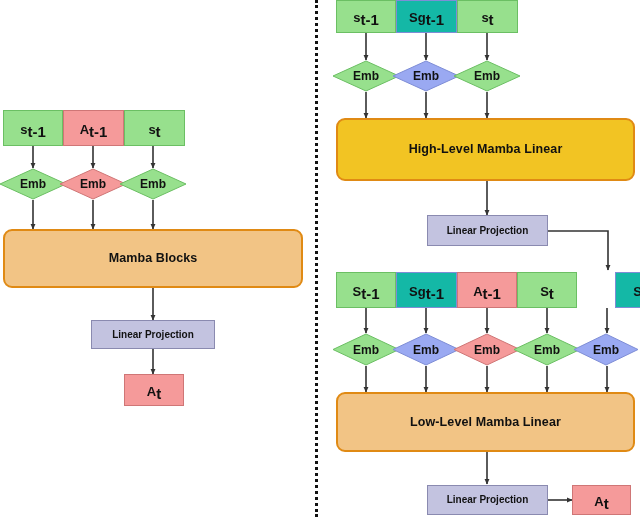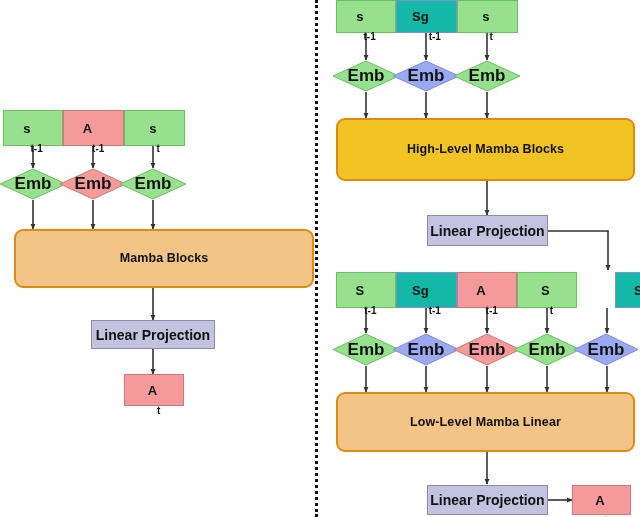--- a/index.html
+++ b/index.html
@@ -13,24 +13,24 @@
         font-weight:bold;color:#111111;line-height:1;}
   .rect{border:1px solid #7a7a7a;}
   .green  {background:#97e08d;border-color:#6bbf63;}
   .blue   {background:#14b8a6;border-color:#7e8dd6;}
   .red    {background:#f59a9a;border-color:#cf7676;}
   .lav    {background:#c3c3e0;border-color:#8a8ab0;}
   .amber  {background:#f2c485;border:2px solid #e08a14;border-radius:9px;}
   .gold   {background:#f2c423;border:2px solid #e08a14;border-radius:9px;}
 
   .tok{font-size:13px;}
-  .tok sub{font-size:10px;vertical-align:baseline;position:relative;top:19px;}
+  .tok sub{font-size:15px;vertical-align:baseline;position:relative;top:3px;}
   .mamba{font-size:12.5px;letter-spacing:.1px;}
-  .linproj{font-size:14px;text-align:right;}
-  .emblabel{font-size:17px;font-weight:bold;color:#111;}
+  .linproj{font-size:10px;text-align:right;}
+  .emblabel{font-size:12px;font-weight:bold;color:#111;}
 
   
   .diamondwrap{position:absolute;}
   .diamondwrap svg{display:block;}
   .diamondwrap .emblabel{position:absolute;left:0;top:0;width:100%;height:100%;
         display:flex;align-items:center;justify-content:center;}
 
   .divider{position:absolute;left:315px;top:0;width:0;height:517px;
            border-left:3px dotted #111111;}
 
@@ -114,21 +114,21 @@
       </svg>
     <span class="emblabel">Emb</span>
   </div>
   <div class="diamondwrap" style="left:119px;top:168px;width:68px;height:32px;">
     <svg viewBox="0 0 68 32" width="68" height="32">
         <polygon points="34,1 67,16 34,31 1,16" fill="#97e08d" stroke="#6bbf63" stroke-width="1"></polygon>
       </svg>
     <span class="emblabel">Emb</span>
   </div>
 
-  <div class="node amber mamba" style="left:14px;top:229px;width:300px;height:59px;">
+  <div class="node amber mamba" style="left:3px;top:229px;width:300px;height:59px;">
     <span>Mamba Blocks</span>
   </div>
 
   <div class="node rect lav linproj" style="left:91px;top:320px;width:124px;height:29px;">
     <span>Linear Projection</span>
   </div>
 
   <div class="node rect red tok" style="left:124px;top:374px;width:60px;height:32px;">
     <span><span>A</span><sub>t</sub></span>
   </div>
@@ -158,21 +158,21 @@
     <span class="emblabel">Emb</span>
   </div>
   <div class="diamondwrap" style="left:453px;top:60px;width:68px;height:32px;">
     <svg viewBox="0 0 68 32" width="68" height="32">
         <polygon points="34,1 67,16 34,31 1,16" fill="#97e08d" stroke="#6bbf63" stroke-width="1"></polygon>
       </svg>
     <span class="emblabel">Emb</span>
   </div>
 
   <div class="node gold mamba" style="left:336px;top:118px;width:299px;height:63px;">
-    <span>High-Level Mamba Blocks</span>
+    <span>High-Level Mamba Linear</span>
   </div>
 
   <div class="node rect lav linproj" style="left:427px;top:215px;width:121px;height:31px;">
     <span>Linear Projection</span>
   </div>
 
   <div class="node rect green tok" style="left:336px;top:272px;width:60px;height:36px;">
     <span><span>S</span><sub>t-1</sub></span>
   </div>
   <div class="node rect blue tok" style="left:396px;top:272px;width:61px;height:36px;">

